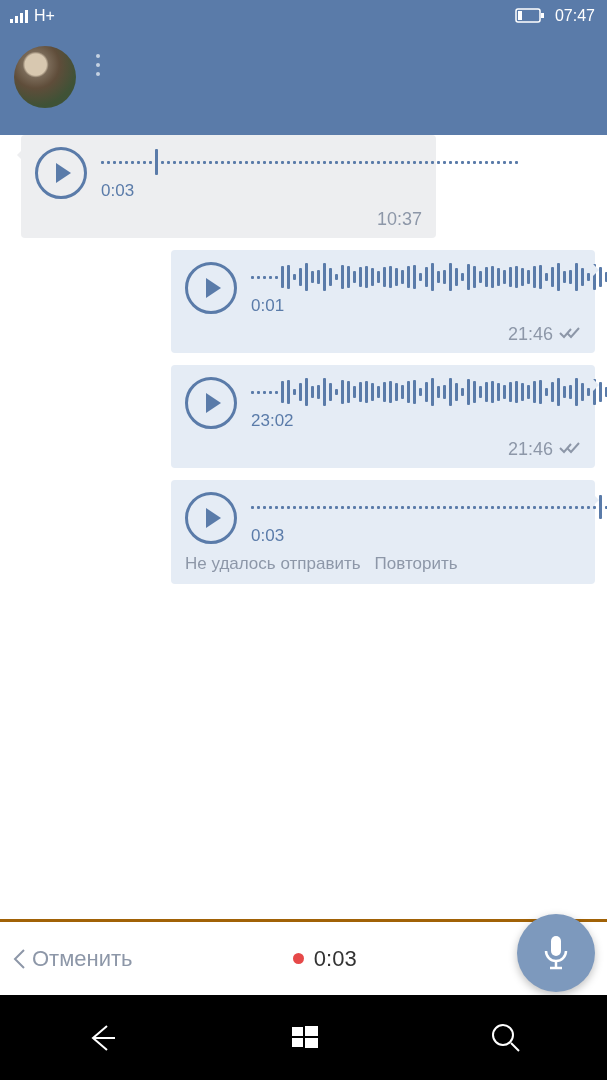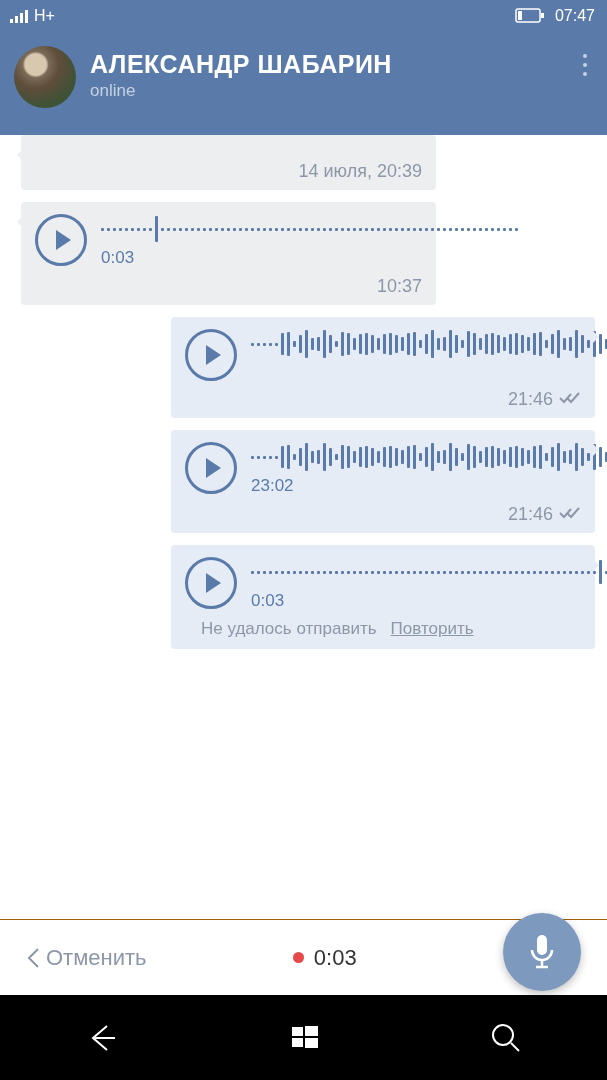--- a/index.html
+++ b/index.html
@@ -137,35 +137,35 @@
     color:#8d97a8;
     font-size:18px;
     padding: 2px 14px 8px 0;
   }
   .checks { display:inline-block; margin-left:6px; }
   .fail-row {
     display:flex;
     gap:14px;
     color:#8d97a8;
     font-size:17px;
-    padding: 2px 14px 10px 30px;
-  }
-  .fail-row .retry { text-decoration:underline; }
+    padding: 2px 14px 10px 14px;
+  }
+  .fail-row .retry { }
 
   
   .record-bar {
     position:absolute;
     left:0; right:0;
     bottom:85px;
     height:76px;
-    border-top:1px solid #a16207;
+    border-top:3px solid #a16207;
     background:#fff;
     display:flex;
     align-items:center;
-    padding:0 26px;
+    padding:0 12px;
   }
   .cancel-area { display:flex; align-items:center; gap:6px; color:#8d97a8; font-size:22px; }
   .rec-center { flex:1; display:flex; align-items:center; justify-content:center; gap:10px; font-size:22px; color:#333; }
   .rec-dot { width:11px; height:11px; border-radius:50%; background:#e64949; }
   .mic-btn {
     width:78px; height:78px;
     border-radius:50%;
     background:#7d99bd;
     display:flex; align-items:center; justify-content:center;
     box-shadow:0 3px 8px rgba(0,0,0,0.25);
@@ -203,35 +203,28 @@
       <rect x="1" y="1" width="24" height="13" rx="2" fill="none" stroke="#fff" stroke-width="1.5"></rect>
       <rect x="26" y="5" width="3" height="5" fill="#fff"></rect>
       <rect x="3" y="3" width="4" height="9" fill="#fff"></rect>
     </svg>
     <span>07:47</span>
   </div>
 </div>
 
 <div class="header">
   <div class="avatar"></div>
-  <div class="header-text">
-    <div class="contact-name">АЛЕКСАНДР ШАБАРИН</div>
-    <div class="contact-status">online</div>
-  </div>
   <div class="more-dots">
       <span></span>
       <span></span>
       <span></span>
     </div>
 </div>
 
 <div class="chat" id="chat">
-    <div class="bubble in short">
-      <div class="bubble-date">14 июля, 20:39</div>
-    </div>
     <div class="bubble in">
       <div class="voice-body">
         <div class="play-btn">
           <div class="tri"></div>
         </div>
         <div class="voice-right">
           <div class="waveform">
             <span style="height: 3px;"></span>
             <span style="height: 3px;"></span>
             <span style="height: 3px;"></span>
@@ -369,20 +362,21 @@
             <span style="height: 27.0469px;"></span>
             <span style="height: 11.0921px;"></span>
             <span style="height: 14.7163px;"></span>
             <span style="height: 27.9283px;"></span>
             <span style="height: 17.0862px;"></span>
             <span style="height: 8.1458px;"></span>
             <span style="height: 25.7539px;"></span>
             <span style="height: 20.9533px;"></span>
             <span style="height: 10.8363px;"></span>
           </div>
+          <div class="duration">0:01</div>
         </div>
       </div>
       <div class="bubble-time"><span>21:46</span><span class="checks"><svg width="22" height="14" viewBox="0 0 22 14">
             <path d="M1 7 L5 11 L12 3" fill="none" stroke="#8d97a8" stroke-width="2"></path>
             <path d="M8 7 L12 11 L20 2" fill="none" stroke="#8d97a8" stroke-width="2"></path>
           </svg></span></div>
     </div>
     <div class="bubble out">
       <div class="voice-body">
         <div class="play-btn">

